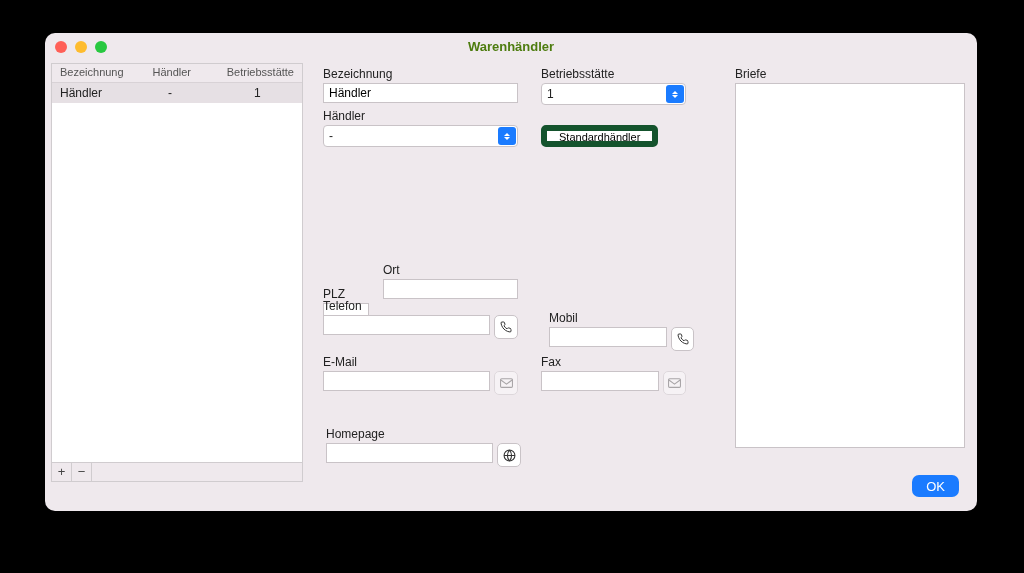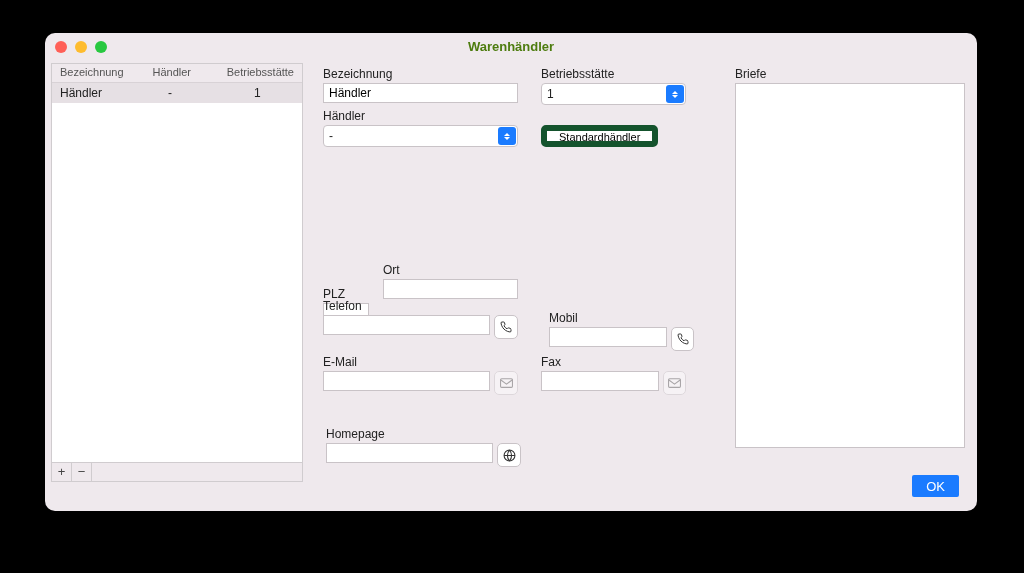--- a/index.html
+++ b/index.html
@@ -32,21 +32,21 @@
   select.sel,.selbox{height:22px;border:1px solid #c9c3c7;background:#fff;padding:0 5px;font-size:12px;box-sizing:border-box;border-radius:4px;position:relative;display:flex;align-items:center;}
   .selarrow{position:absolute;right:1px;top:1px;width:18px;height:18px;border-radius:3px;background:#1a7bff;display:flex;flex-direction:column;align-items:center;justify-content:center;gap:1px;}
   .selarrow::before,.selarrow::after{content:"";width:0;height:0;border-left:3px solid transparent;border-right:3px solid transparent;}
   .selarrow::before{border-bottom:3px solid #fff;}
   .selarrow::after{border-top:3px solid #fff;}
   .btn{height:22px;border:6px solid #14532d;border-radius:5px;background:#fff;font-size:11px;padding:0 12px;cursor:pointer;}
   .iconbtn{width:24px;height:22px;border:1px solid #c9c3c7;border-radius:5px;background:#fff;display:flex;align-items:center;justify-content:center;cursor:pointer;}
   .iconbtn.disabled{opacity:.45;cursor:default;}
   .notes{position:absolute;right:0;top:0;width:230px;}
   .notes textarea{width:230px;height:365px;border:1px solid #c9c3c7;background:#fff;resize:none;padding:4px;font-size:12px;font-family:inherit;box-sizing:border-box;}
-  .okbtn{position:absolute;right:18px;bottom:14px;padding:2px 14px;height:22px;border:none;border-radius:2px;background:#1a7bff;color:#fff;font-size:13px;font-weight:500;cursor:pointer;}
+  .okbtn{position:absolute;right:18px;bottom:14px;padding:2px 14px;height:22px;border:none;border-radius:7px;background:#1a7bff;color:#fff;font-size:13px;font-weight:500;cursor:pointer;}
 
   svg{display:block;}
 </style>
 </head>
 <body>
 
 <div class="window">
   <div class="titlebar">
     <div class="traffic">
       <span class="tc-close"></span>

